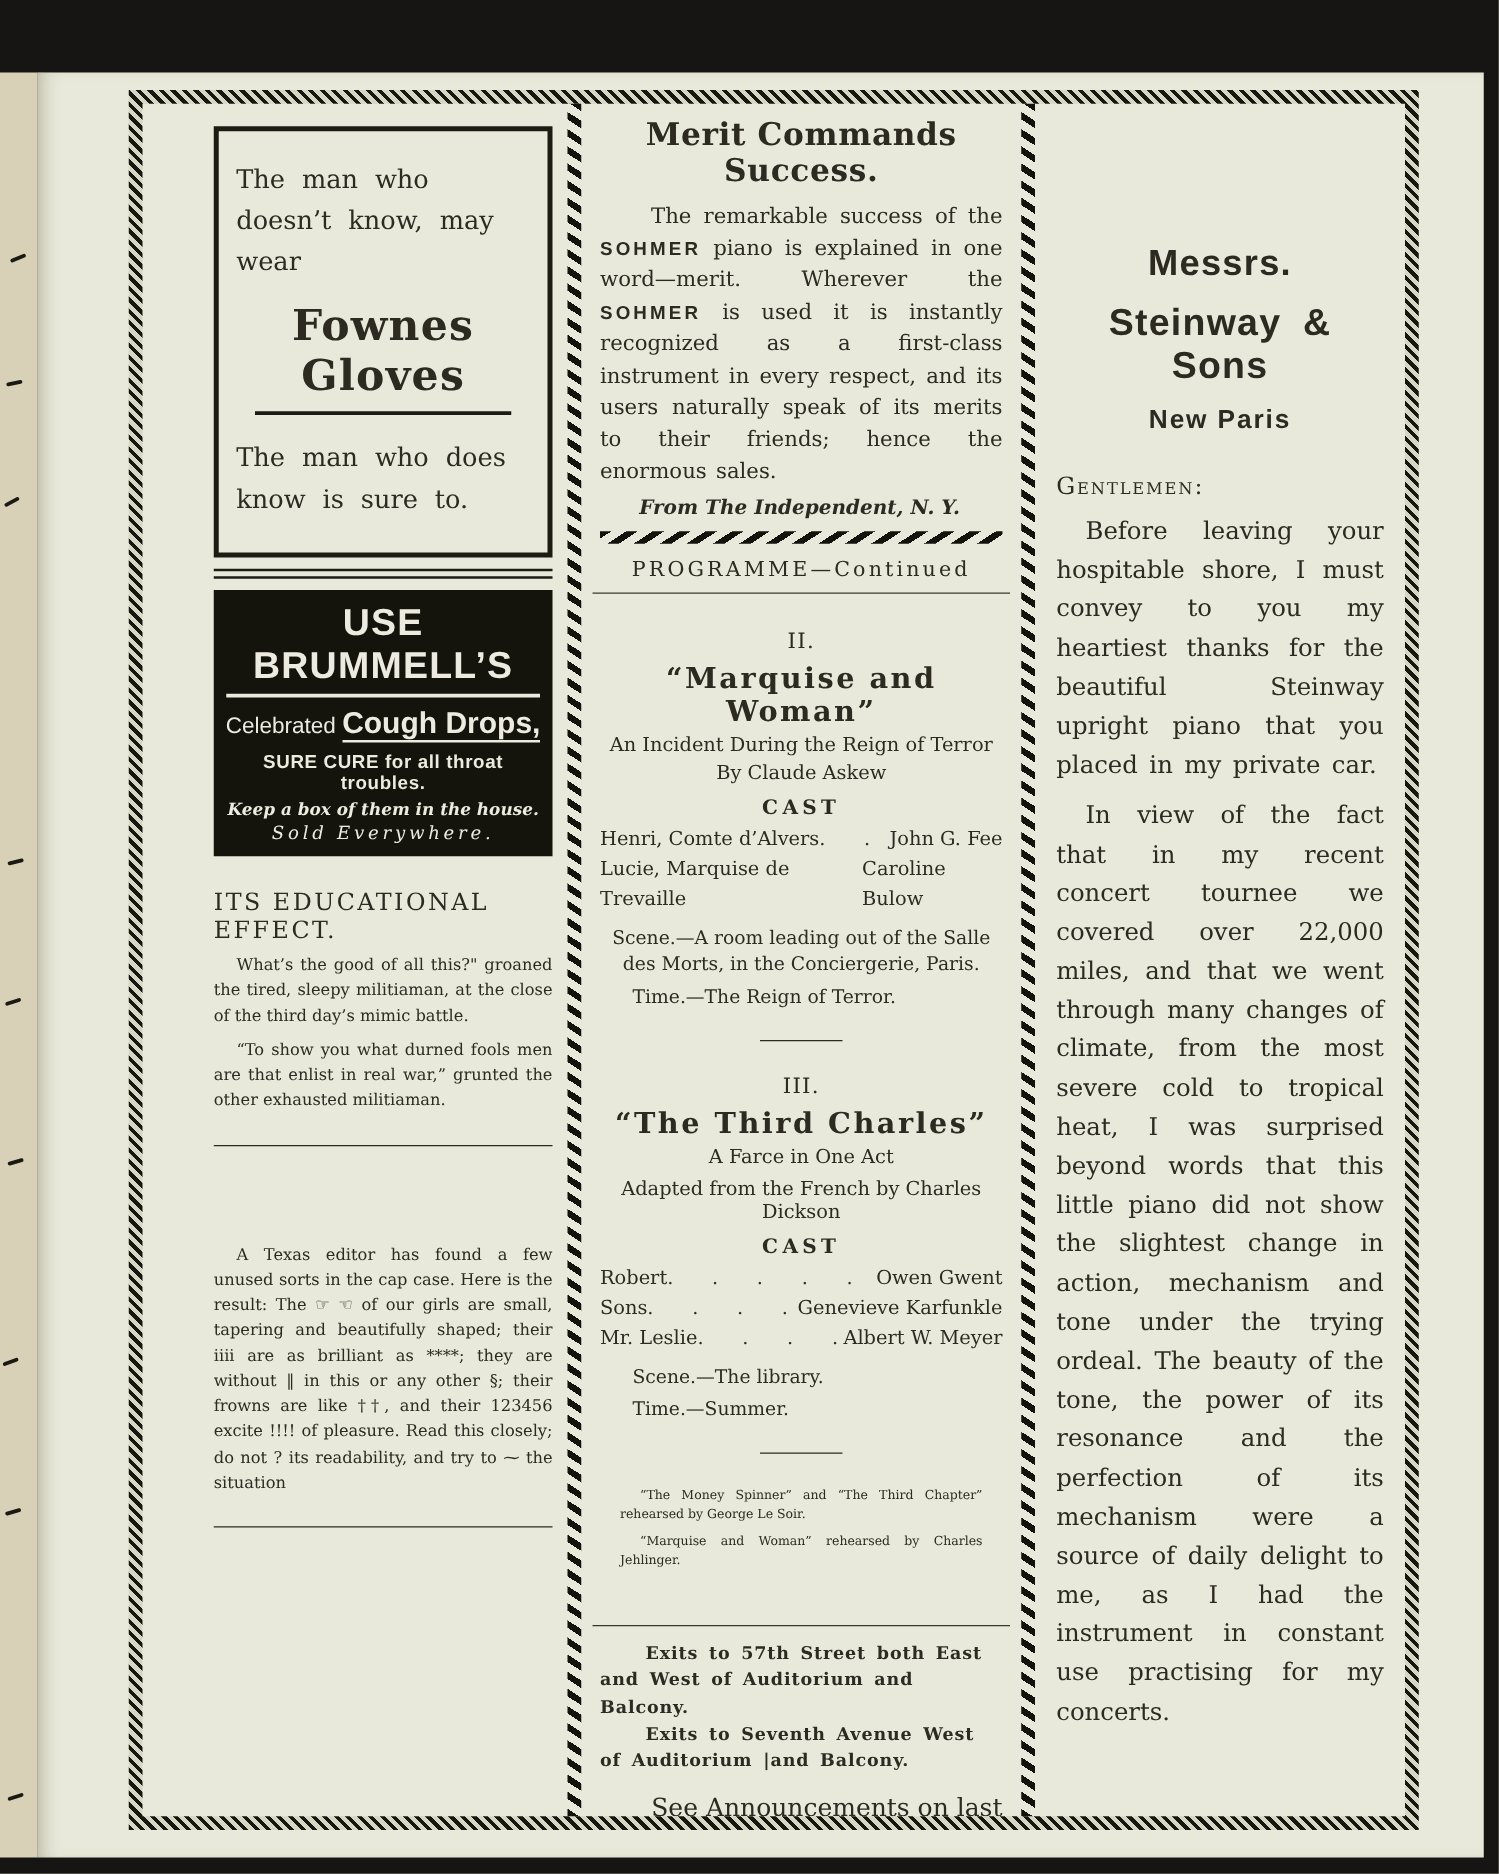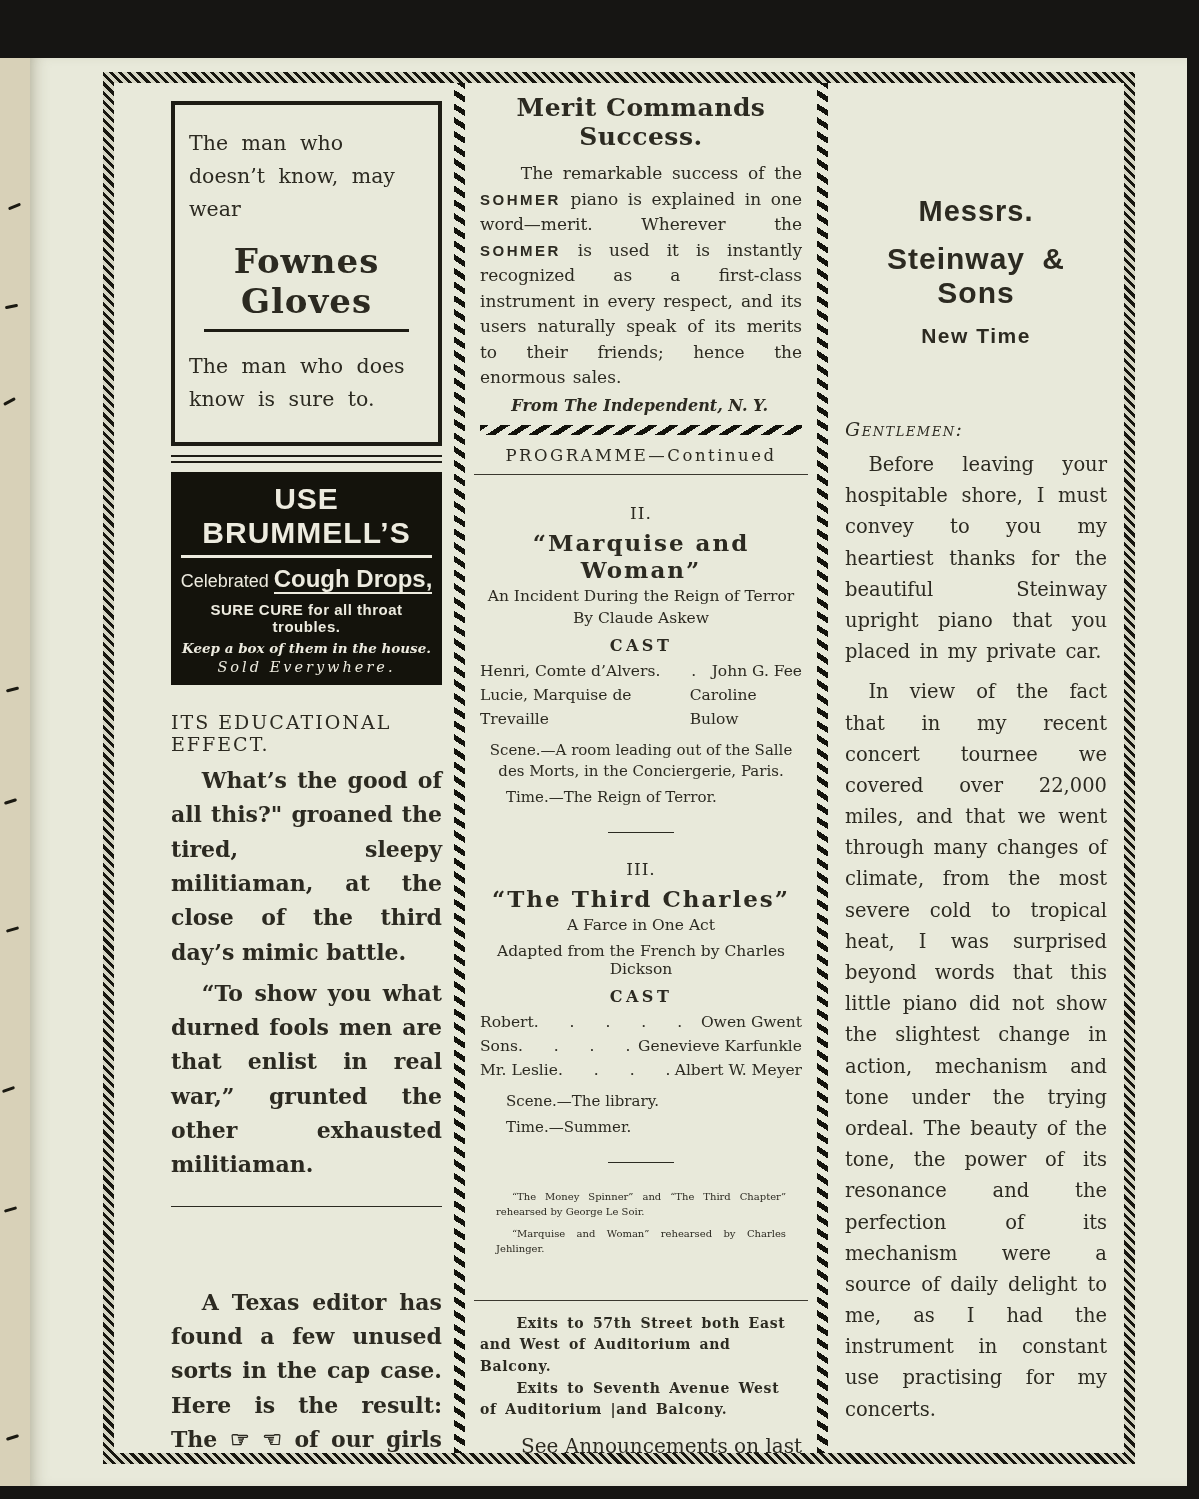--- a/index.html
+++ b/index.html
@@ -32,21 +32,21 @@
   .fownes-brand-rule{border-top:3px solid #1d1c14;width:86%;margin:8px auto 18px;}
   .double-rule{height:4px;border-top:2px solid #1d1c14;border-bottom:2px solid #1d1c14;margin:9px 0;}
   .brummell{background:#14130c;color:#edebdf;text-align:center;padding:8px 8px 10px;font-family:"Liberation Sans",sans-serif;}
   .brum-1{font-size:30px;font-weight:bold;letter-spacing:1px;border-bottom:3px solid #edebdf;padding-bottom:5px;margin:2px 2px 7px;text-align:center;}
   .brum-2{font-size:18px;}
   .brum-2 .cd{font-size:24px;font-weight:bold;border-bottom:2px solid #edebdf;}
   .brum-3{font-size:15px;font-weight:bold;margin-top:8px;letter-spacing:.5px;}
   .brum-4{font-size:13.5px;font-style:italic;font-weight:bold;margin-top:5px;font-family:"DejaVu Serif",serif;}
   .brum-5{font-size:14.5px;font-style:italic;font-weight:normal;letter-spacing:3px;margin-top:3px;font-family:"DejaVu Serif",serif;}
   .sec-title{font-size:19px;letter-spacing:2px;margin:26px 0 8px;}
-  .para{font-size:22px;line-height:1.56;text-align:justify;text-indent:1.4em;margin:0 0 7px;font-weight:bold;}
+  .para{font-size:13px;line-height:1.56;text-align:justify;text-indent:1.4em;margin:0 0 7px;}
   .thin-rule{border-top:1.5px solid #2b2a21;}
   .rule-a{margin:24px 0 78px;}
   .rule-b{margin:24px 0 52px;}
 
   
   .sohmer-title{text-align:center;font-size:25px;font-weight:bold;letter-spacing:.5px;margin:4px 0 10px;}
   .sohmer-body{font-size:17px;line-height:1.5;text-align:justify;text-indent:2.4em;margin:0;word-spacing:2px;}
   .sohmer-brand{font-family:"Liberation Sans",sans-serif;font-weight:bold;font-size:15px;letter-spacing:2.5px;}
   .attr{text-align:right;font-style:italic;font-weight:bold;font-size:16px;margin:5px 34px 10px 0;}
   .programme{text-align:center;font-size:16.5px;letter-spacing:2.5px;margin:11px 0 9px;}
@@ -65,21 +65,21 @@
   .exits-p{font-weight:bold;font-size:14px;line-height:1.55;text-indent:2.6em;margin:0;letter-spacing:.7px;word-spacing:3px;}
   .announce{text-align:right;font-size:20px;margin:13px 0 9px;}
   .honest-title{text-align:center;font-size:16.5px;letter-spacing:3px;margin:12px 0 7px;}
   .honest-p{font-size:15.5px;line-height:1.5;text-align:justify;text-indent:1.6em;margin:0 0 2px;}
 
   
   .steinway{text-align:center;font-family:"Liberation Sans",sans-serif;font-weight:bold;margin-top:102px;}
   .st1{font-size:29px;letter-spacing:1px;}
   .st2{font-size:30px;letter-spacing:1px;word-spacing:8px;margin-top:14px;}
   .st3{font-size:21px;letter-spacing:1.5px;margin-top:14px;}
-  .salutation{font-size:19px;font-variant:small-caps;letter-spacing:1.5px;margin-top:70px;font-style:italic;}
+  .salutation{font-size:19px;font-variant:small-caps;letter-spacing:1.5px;margin-top:30px;}
   .letter-para{font-size:19.5px;line-height:1.6;text-align:justify;text-indent:1.2em;margin:9px 0 0;word-spacing:3px;}
 
   .stitch{position:absolute;width:13px;height:3px;background:#1b1a12;border-radius:2px;}
   .blob{position:absolute;left:96px;top:757px;width:20px;height:9px;background:#14130c;border-radius:50% 40% 50% 40%;transform:rotate(-6deg);}
 </style>
 </head>
 <body>
 
 <div class="gutter"></div>
 
@@ -209,21 +209,21 @@
         <p class="honest-p">“Is it true,” asked the interviewer, “that when you first came to this country you worked in your shirt sleeves for a living?”</p>
 
       </div>
 
       <div class="rope-v"></div>
 
       <div class="col col-right">
         <div class="steinway">
           <div class="st1">Messrs.</div>
           <div class="st2">Steinway &amp; Sons</div>
-          <div class="st3">New Time</div>
+          <div class="st3">New Paris</div>
         </div>
         <div class="salutation">Gentlemen:</div>
         <p class="letter-para">Before leaving your hospitable shore, I must convey to you my heartiest thanks for the beautiful Steinway upright piano that you placed in my private car.</p>
         <p class="letter-para">In view of the fact that in my recent concert tournee we covered over 22,000 miles, and that we went through many changes of climate, from the most severe cold to tropical heat, I was surprised beyond words that this little piano did not show the slightest change in action, mechanism and tone under the trying ordeal.  The beauty of the tone, the power of its resonance and the perfection of its mechanism were a source of daily delight to me, as I had the instrument in constant use practising for my concerts.</p>
 
       </div>
 
     </div>
   </div>
 

